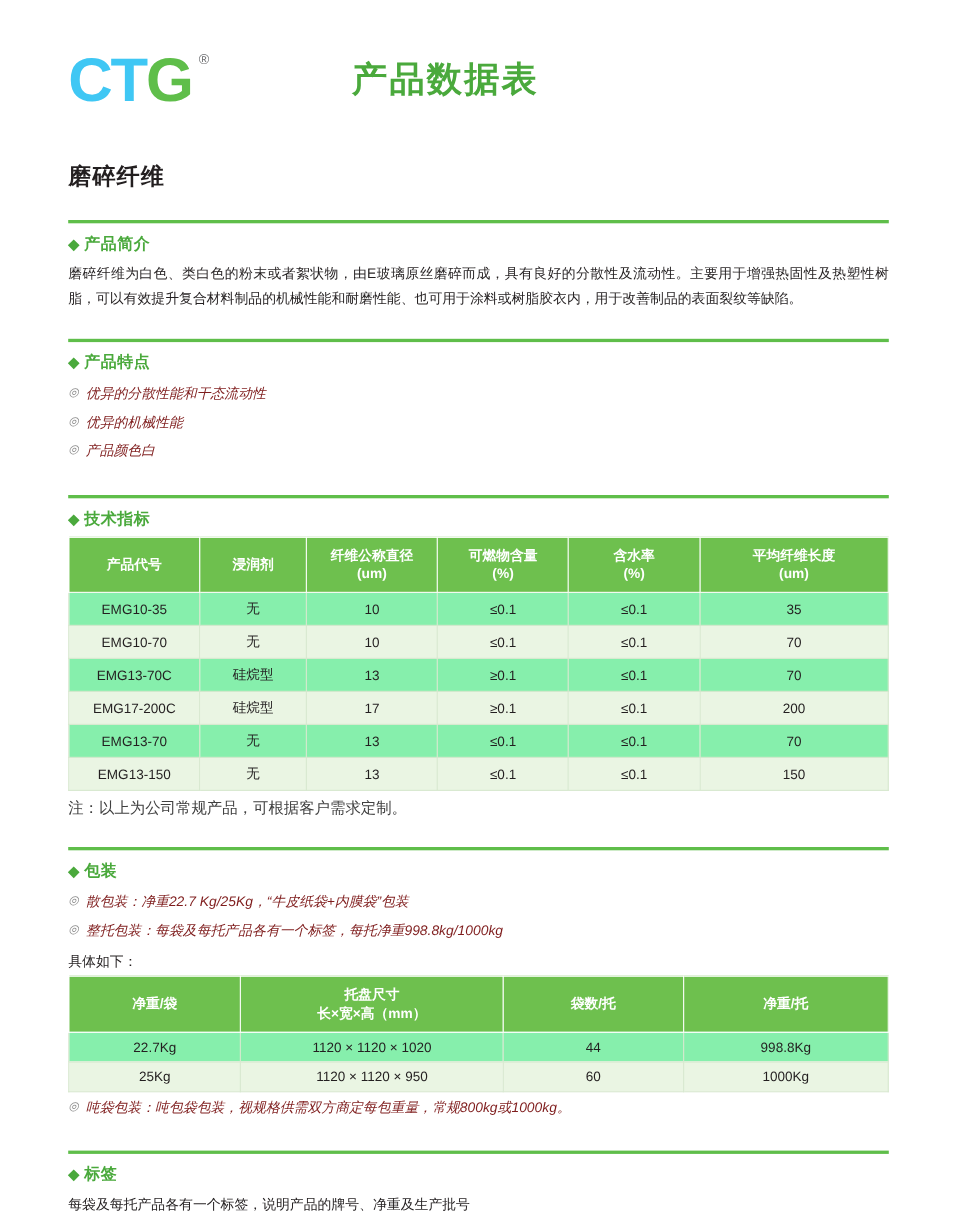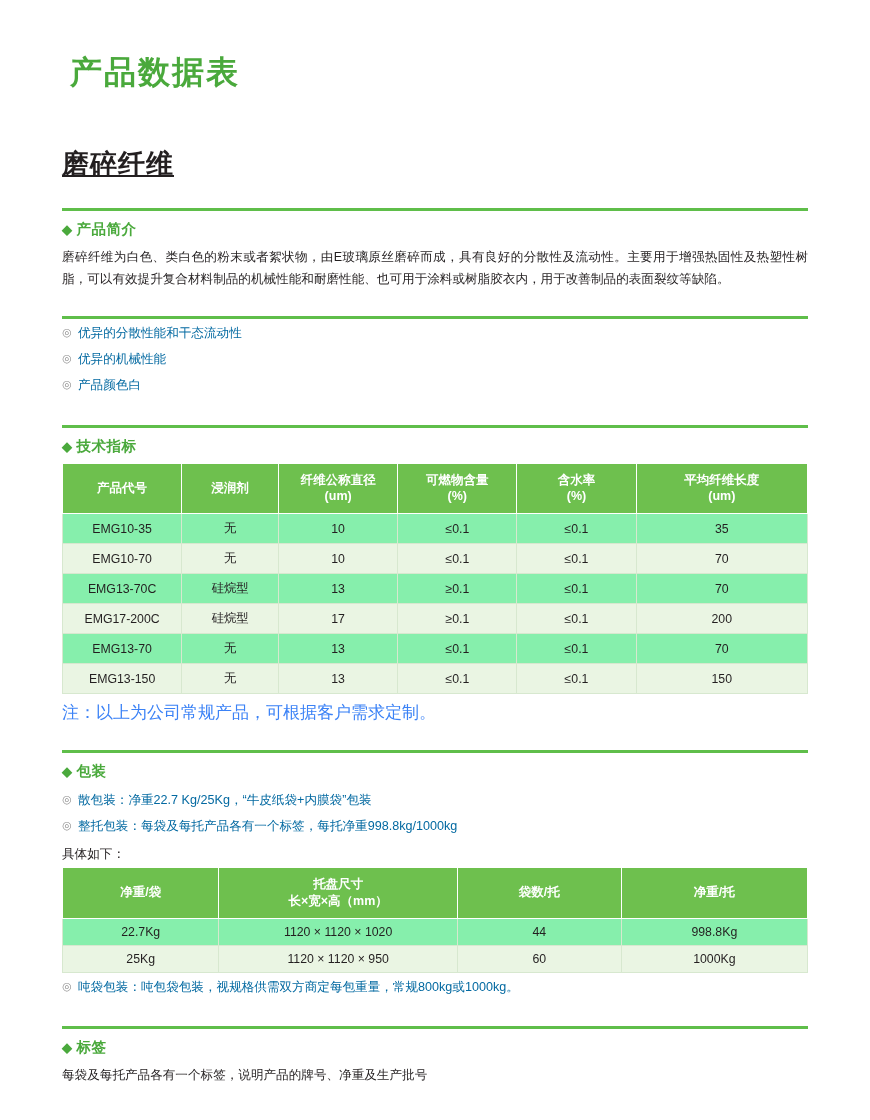--- a/index.html
+++ b/index.html
@@ -65,25 +65,24 @@
   .doc-title span {
     color: #4aa93c;
     font-size: 32px;
     font-weight: bold;
     letter-spacing: 2px;
   }
 
   
   .product-title {
     padding: 28px 0 0 62px;
-    font-size: 27px;
+    font-size: 21px;
     font-weight: bold;
     color: #231f20;
     letter-spacing: 1px;
-    text-decoration: underline;
   }
 
   
   .content {
     padding: 0 62px;
   }
   .rule {
     height: 3px;
     background: #5fbe4a;
     margin-top: 26px;
@@ -109,23 +108,24 @@
     margin: 0 0 4px 0;
   }
   .bullets {
     list-style: none;
     margin: 2px 0 6px 0;
     padding: 0;
   }
   .bullets li {
     font-size: 12.6px;
     line-height: 2.05;
-    color: #0369a1;
+    color: #7f1d1d;
     padding-left: 16px;
     position: relative;
+    font-style: italic;
   }
   .bullets li:before {
     content: "\25CE";
     position: absolute;
     left: 0;
     top: 0;
     color: #8c8c8c;
     font-size: 11px;
   }
 
@@ -150,51 +150,59 @@
     text-align: center;
     padding: 6px 4px;
     border: 1px solid #d7e8cf;
     color: #231f20;
     background: #86efac;
   }
   tbody tr.alt td {
     background: #eaf5e3;
   }
   .note {
-    font-size: 17px;
+    font-size: 14px;
     margin-top: 7px;
-    color: #3b82f6;
+    color: #404040;
   }
   .sub-label {
     font-size: 12.6px;
     margin: 6px 0 2px 0;
   }
 </style>
 </head>
 <body>
 
 <div class="page">
 
   <div class="header">
+    <div class="logo-wrap">
+      <div class="logo">
+        <span class="c">C</span><span class="t">T</span><span class="g">G</span><span class="reg">®</span>
+      </div>
+    </div>
     <div class="doc-title">
       <span>产品数据表</span>
     </div>
   </div>
 
   <div class="product-title">磨碎纤维</div>
 
   <div class="content">
 
     <div class="rule"></div>
     <div class="section-head">
       <span class="diamond">◆</span><span>产品简介</span>
     </div>
     <p class="para">磨碎纤维为白色、类白色的粉末或者絮状物，由E玻璃原丝磨碎而成，具有良好的分散性及流动性。主要用于增强热固性及热塑性树脂，可以有效提升复合材料制品的机械性能和耐磨性能、也可用于涂料或树脂胶衣内，用于改善制品的表面裂纹等缺陷。</p>
 
     <div class="rule"></div>
+    <div class="section-head">
+      <span class="diamond">◆</span><span>产品特点</span>
+    </div>
     <ul class="bullets">
       <li>优异的分散性能和干态流动性</li>
       <li>优异的机械性能</li>
       <li>产品颜色白</li>
     </ul>
 
     <div class="rule"></div>
     <div class="section-head">
       <span class="diamond">◆</span><span>技术指标</span>
     </div>

